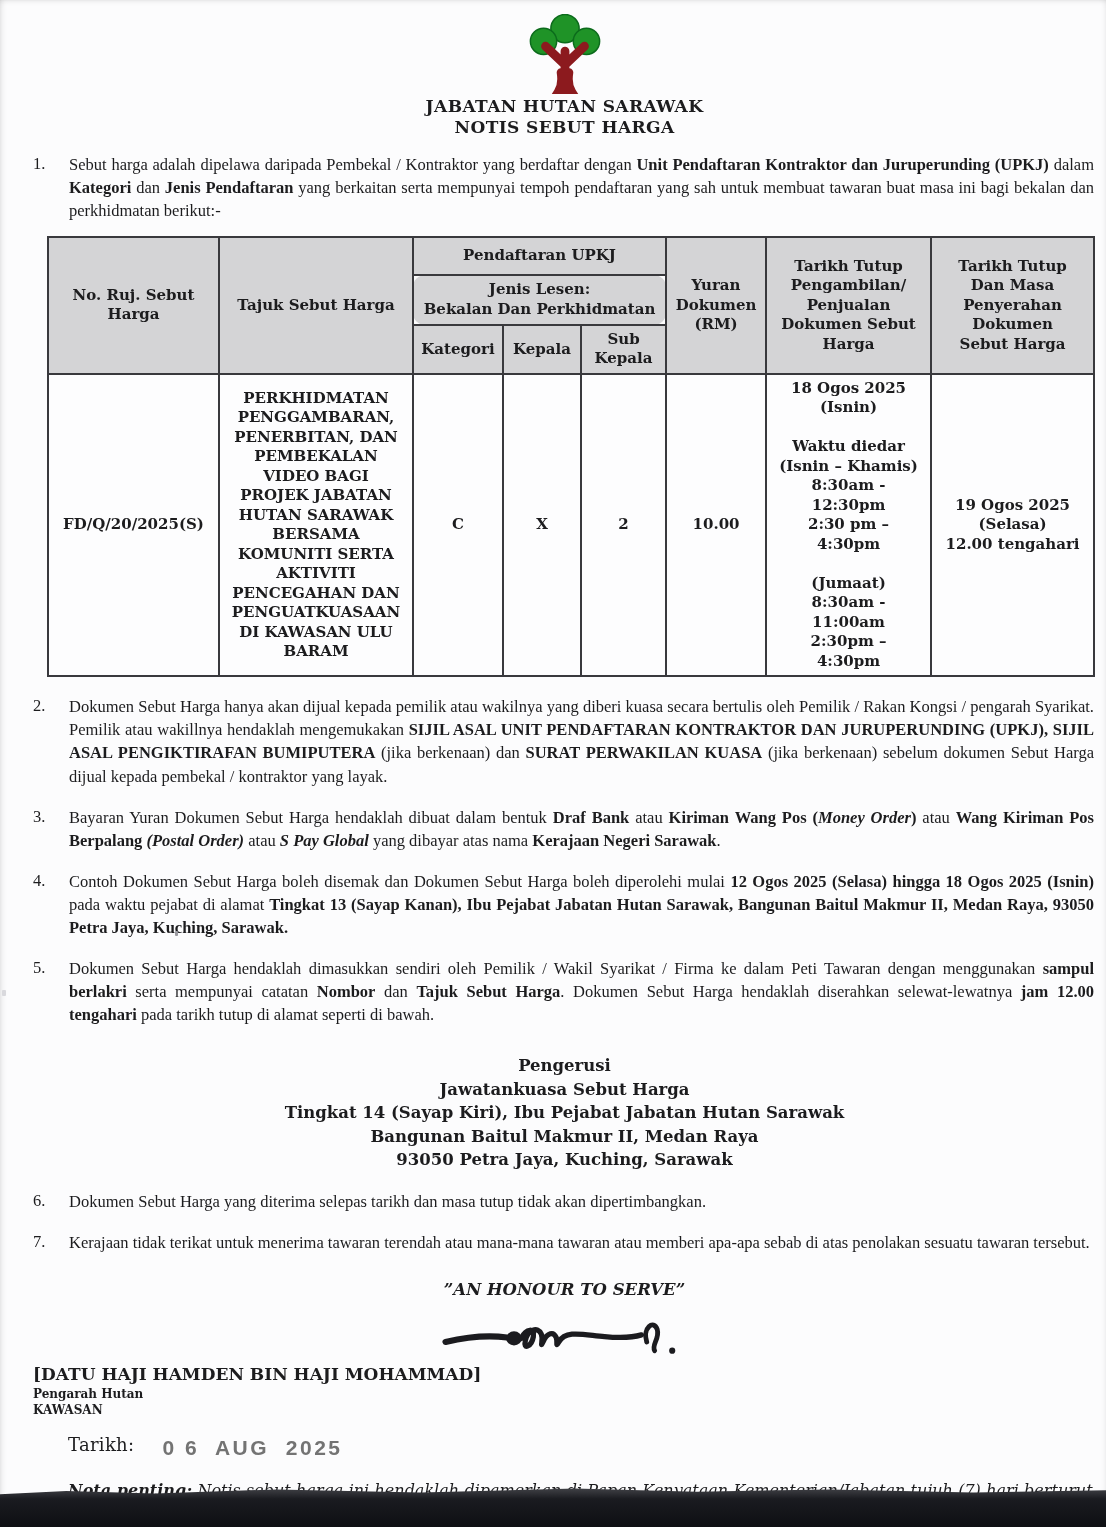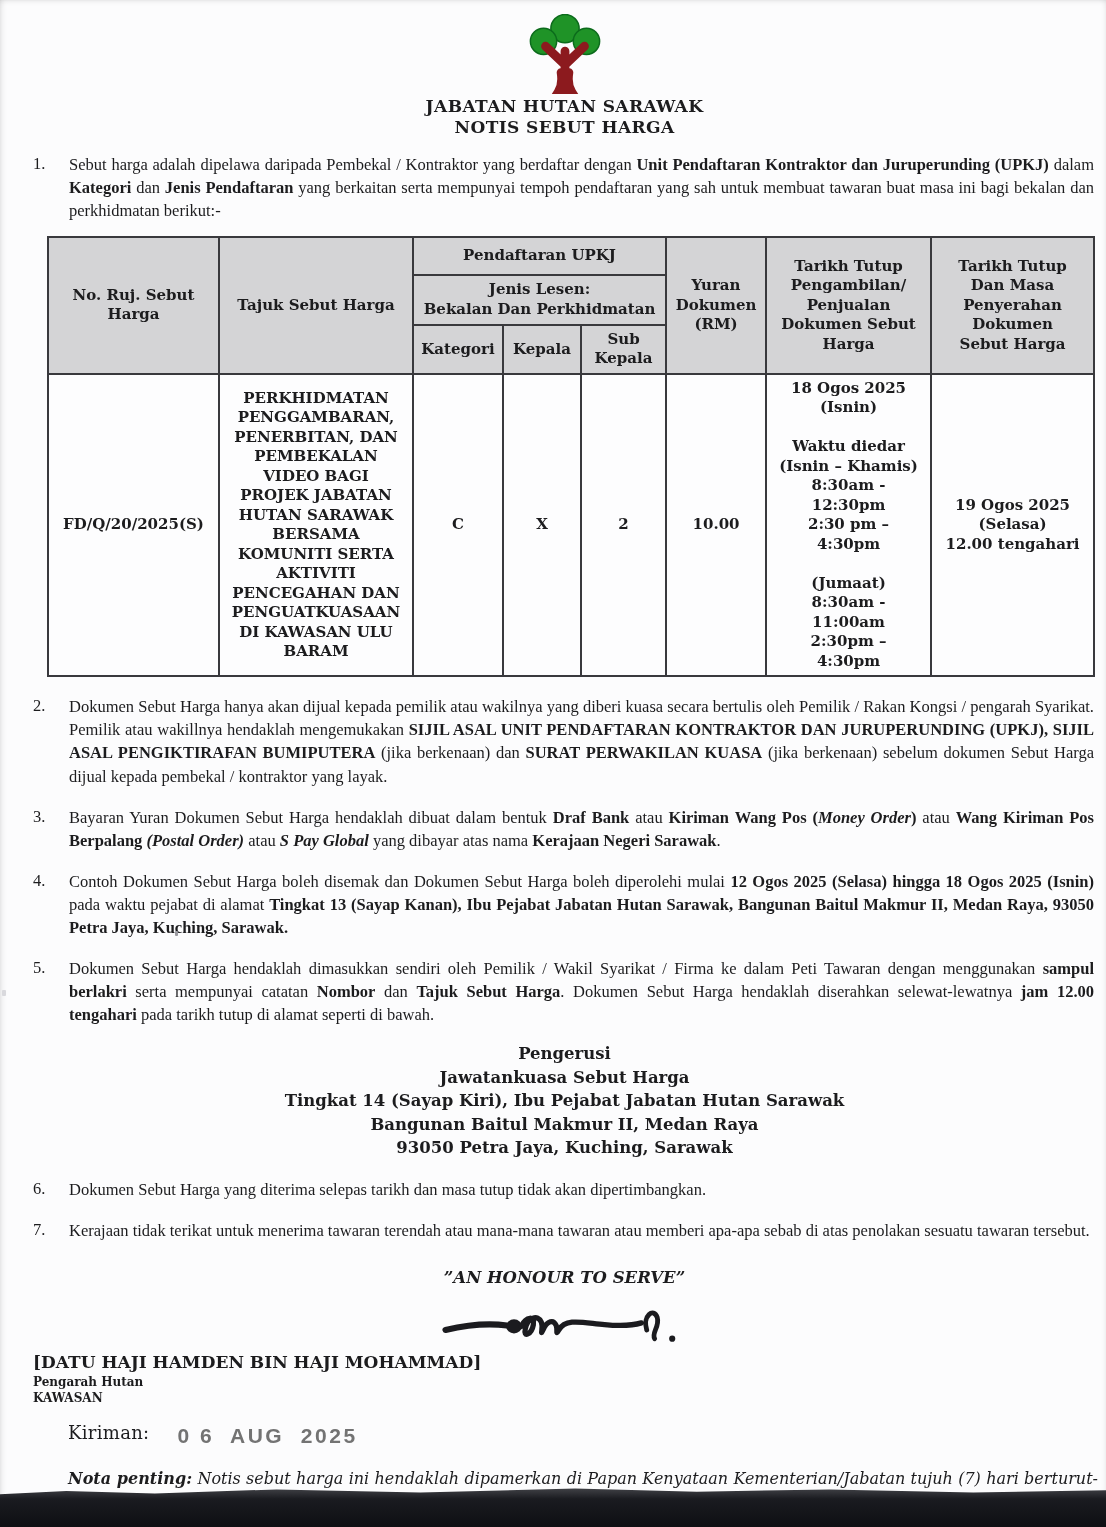--- a/index.html
+++ b/index.html
@@ -40,27 +40,27 @@
     border:2px solid #39393d;
     font-size:15px; line-height:1.3;
     text-align:center; vertical-align:middle;
     padding:4px 5px;
   }
   .quote-table th { background:#d4d4d6; font-weight:700; }
   .quote-table td { background:#fdfdfe; font-weight:700; }
   .pre { white-space:pre-line; }
   .row-tall td { height:296px; }
   .th-upkj { height:38px; }
-  .th-jenis { height:50px; }
+  .th-jenis { height:50px;border-radius:12px; }
   .th-sub { height:46px; }
 
   
   .address-block {
     text-align:center; font-weight:700; font-size:16.5px; line-height:1.42;
-    margin-top:16px; white-space:pre-line;
+    margin-top:28px; white-space:pre-line;
   }
 
   
   .motto { text-align:center; margin-top:26px; }
   .motto-malay { font-weight:700; font-size:17px; word-spacing:9px; letter-spacing:.5px; }
   .motto-english { font-weight:700; font-style:italic; font-size:16.5px; margin-top:4px; }
 
   
   .sig-area { margin-top:6px; }
   .sig-svg { display:block; margin:0 auto; }
@@ -242,21 +242,21 @@
         <path d="M100 38 c6 -12 16 -12 14 -2 c-2 11 -12 16 -9 4 c3 -12 14 -16 18 -7 c3 7 -2 17 2 9 c5 -11 12 -12 15 -5 c2 5 -1 12 3 5 c8 -14 28 -8 52 -6 c20 2 32 1 42 -2" stroke="#1b1b1f" stroke-width="6" stroke-linecap="round" stroke-linejoin="round" fill="none"></path>
         <path d="M243 42 c-5 -16 8 -26 12 -14 c3 10 -7 18 -3 24" stroke="#1b1b1f" stroke-width="5.5" stroke-linecap="round" fill="none"></path>
         <circle cx="272" cy="52" r="3.5" fill="#1b1b1f"></circle>
       </svg>
       <div class="sig-name">[DATU HAJI HAMDEN BIN HAJI MOHAMMAD]</div>
       <div class="sig-title">Pengarah Hutan</div>
       <div class="sig-org">KAWASAN</div>
     </div>
 
     <div class="date-line">
-      <div class="date-label">Kiriman:</div>
+      <div class="date-label">Tarikh:</div>
       <div class="date-stamp" id="date-stamp" style="color: #737373;">0 6  AUG  2025</div>
     </div>
 
     <div class="note">
       <div class="note-text"><span class="b i">Nota penting:</span><span class="i">  Notis sebut harga ini hendaklah dipamerkan di Papan Kenyataan Kementerian/Jabatan tujuh (7) hari berturut-turut sepanjang tempoh pelawaan sebut harga.</span></div>
     </div>
 
   </div>
 
   <div class="scan-bar"></div>

